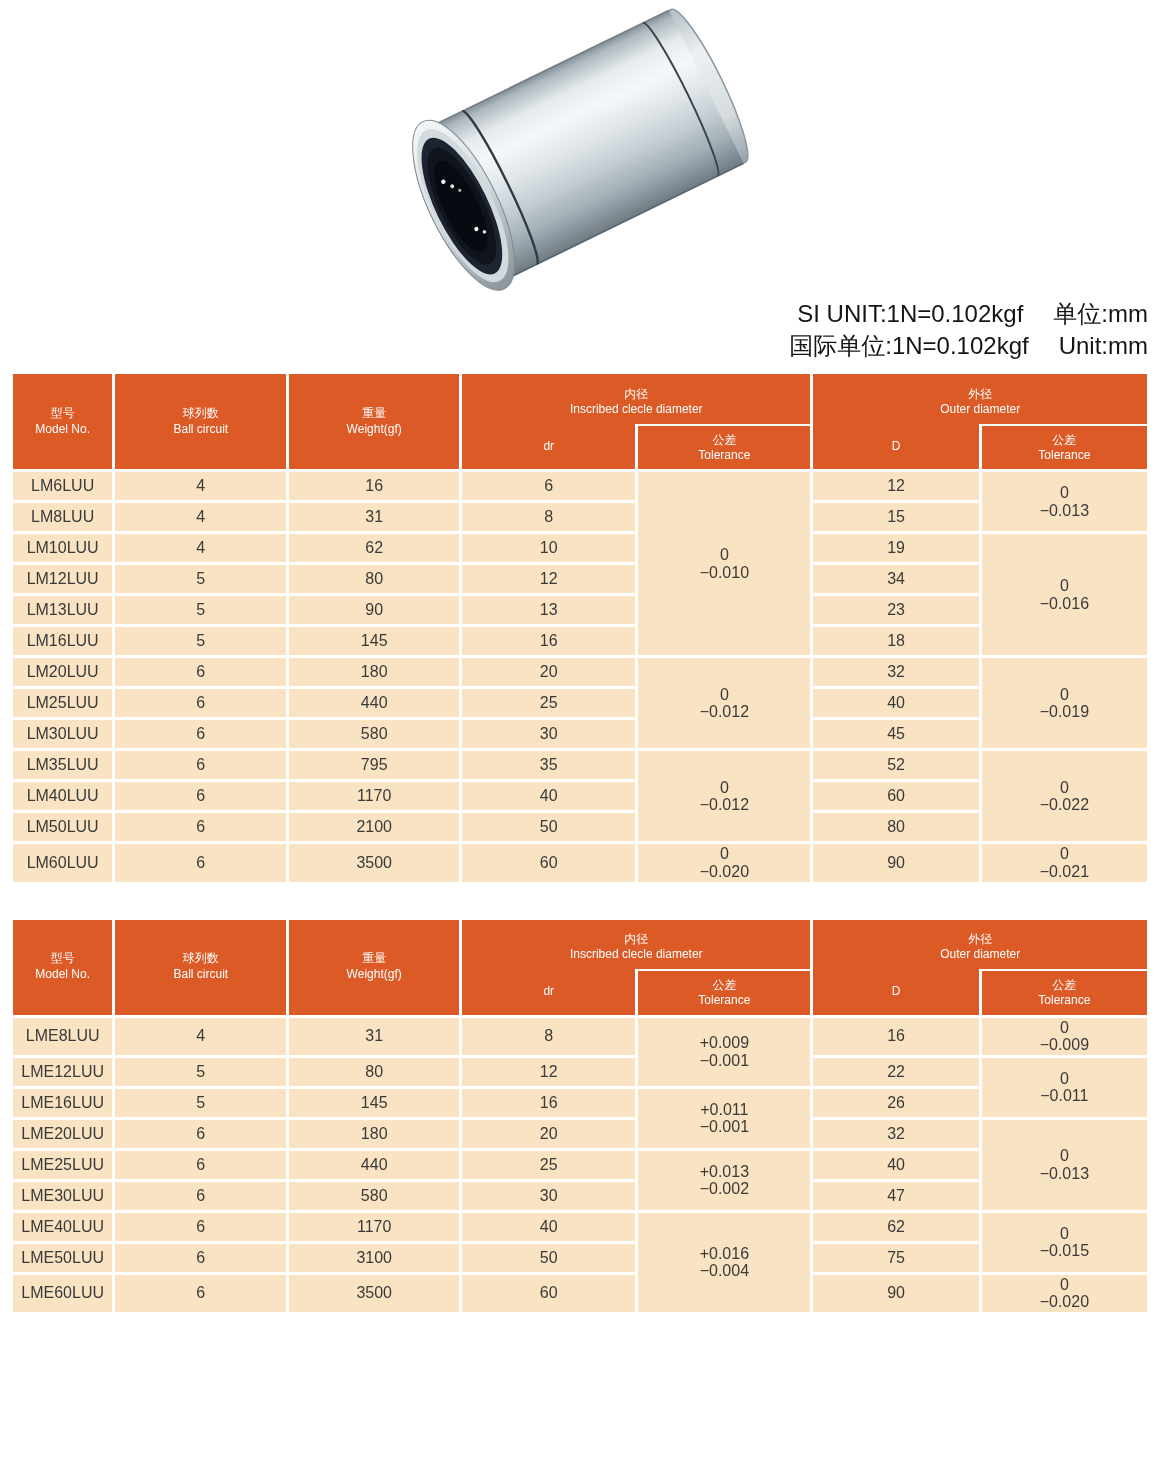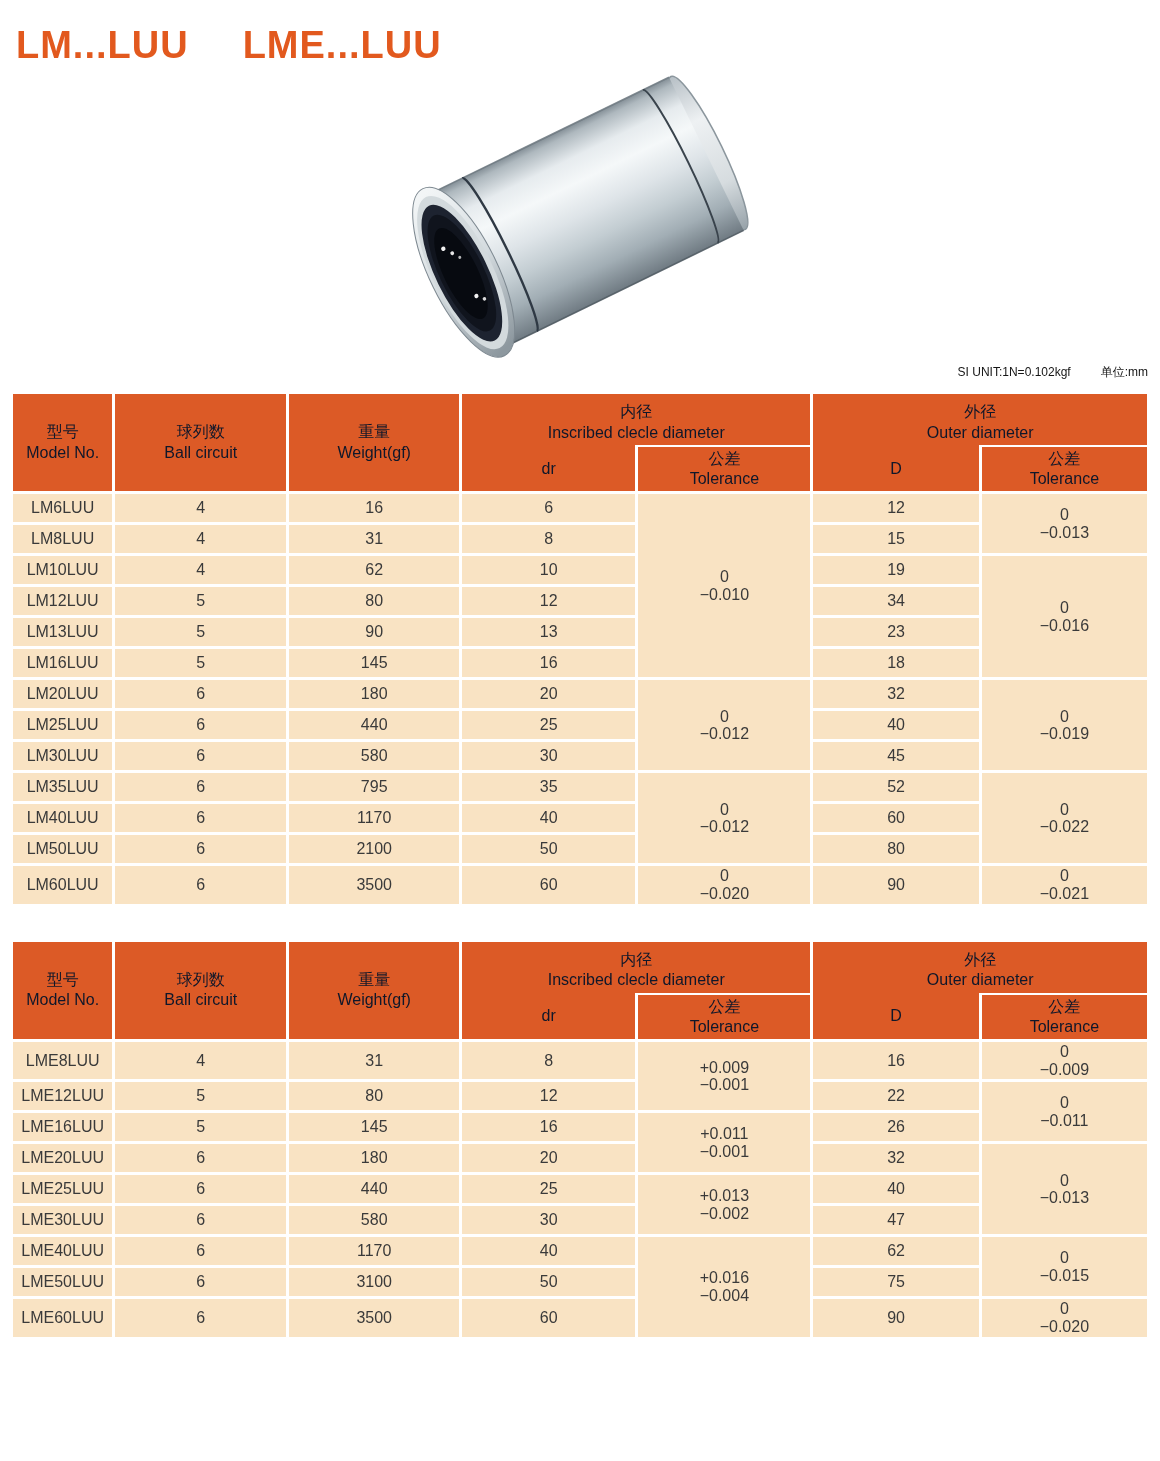--- a/index.html
+++ b/index.html
@@ -10,51 +10,50 @@
     color:#333;
   }
   .page { padding:0 10px; }
   h1.title {
     margin:24px 0 0 6px; font-size:38px; font-weight:bold;
     color:#E2591E; letter-spacing:1px;
   }
   h1.title .t2 { margin-left:54px; }
   .product { height:298px; text-align:center; padding-top:6px; }
   .units {
-    text-align:right; font-size:12px; line-height:1.32; color:#151515;
+    text-align:right; font-size:24px; line-height:1.32; color:#151515;
     margin:0 2px 10px 0;
   }
   .units .gap { display:inline-block; width:30px; }
 
   table.spec {
     width:100%; border-collapse:collapse; table-layout:fixed;
   }
   table.spec + table.spec { margin-top:32px; }
   .spec th {
-    background:#DC5A26; color:#0f172a; font-weight:400; font-size:16px;
+    background:#DC5A26; color:#ffffff; font-weight:400; font-size:12px;
     line-height:1.3; border:3px solid #fff; padding:2px; text-align:center;
     vertical-align:middle;
   }
   .spec th.th-group { border-bottom:none; height:52px; vertical-align:middle; padding-top:8px; }
   .spec th.th-sub   { border-top:none;  height:46px; }
   .spec th.th-tol   { border-top:2px solid #fff; border-left:2px solid #fff; line-height:1.25;margin-top:44px; }
   .spec td {
     background:#F9E3C3; border:3px solid #fff; text-align:center;
     font-size:16px; color:#3a3a3a; height:31px; padding:1px 2px;
   }
   .spec td.tol div { line-height:1.1; }
   .mdl { text-align:left; padding-left:8px; }
   .spec td.mdl { }
 </style>
 </head>
 <body>
 
 <div class="page">
 
-  <h1 class="title"><span>LM...LUU</span><span class="t2">LME...LUU</span></h1>
 
   <div class="product">
     <svg width="400" height="290" viewBox="0 0 400 290">
       <defs>
         <linearGradient id="bodyGrad" x1="0" y1="-86" x2="0" y2="86" gradientUnits="userSpaceOnUse">
           <stop offset="0" stop-color="#7f8a92"></stop>
           <stop offset="0.05" stop-color="#aeb8be"></stop>
           <stop offset="0.18" stop-color="#e6ebee"></stop>
           <stop offset="0.32" stop-color="#f5f8f9"></stop>
           <stop offset="0.50" stop-color="#dee4e8"></stop>
@@ -90,20 +89,21 @@
         <circle cx="-137" cy="-22" r="1.9" fill="#fff" opacity="0.9"></circle>
         <circle cx="-132" cy="-15" r="1.5" fill="#fff" opacity="0.7"></circle>
         <circle cx="-134" cy="27" r="2.1" fill="#fff" opacity="0.95"></circle>
         <circle cx="-128" cy="33" r="1.8" fill="#fff" opacity="0.85"></circle>
       </g>
     </svg>
   </div>
 
   <div class="units">
     <div><span>SI UNIT:1N=0.102kgf</span><span class="gap"></span><span>单位:mm</span></div>
+    <div><span>国际单位:1N=0.102kgf</span><span class="gap"></span><span>Unit:mm</span></div>
   </div>
 
   <table class="spec">
     <colgroup>
       <col style="width:9%">
         <col style="width:15.3%">
         <col style="width:15.2%">
       <col style="width:15.5%">
         <col style="width:15.4%">
         <col style="width:14.8%">

